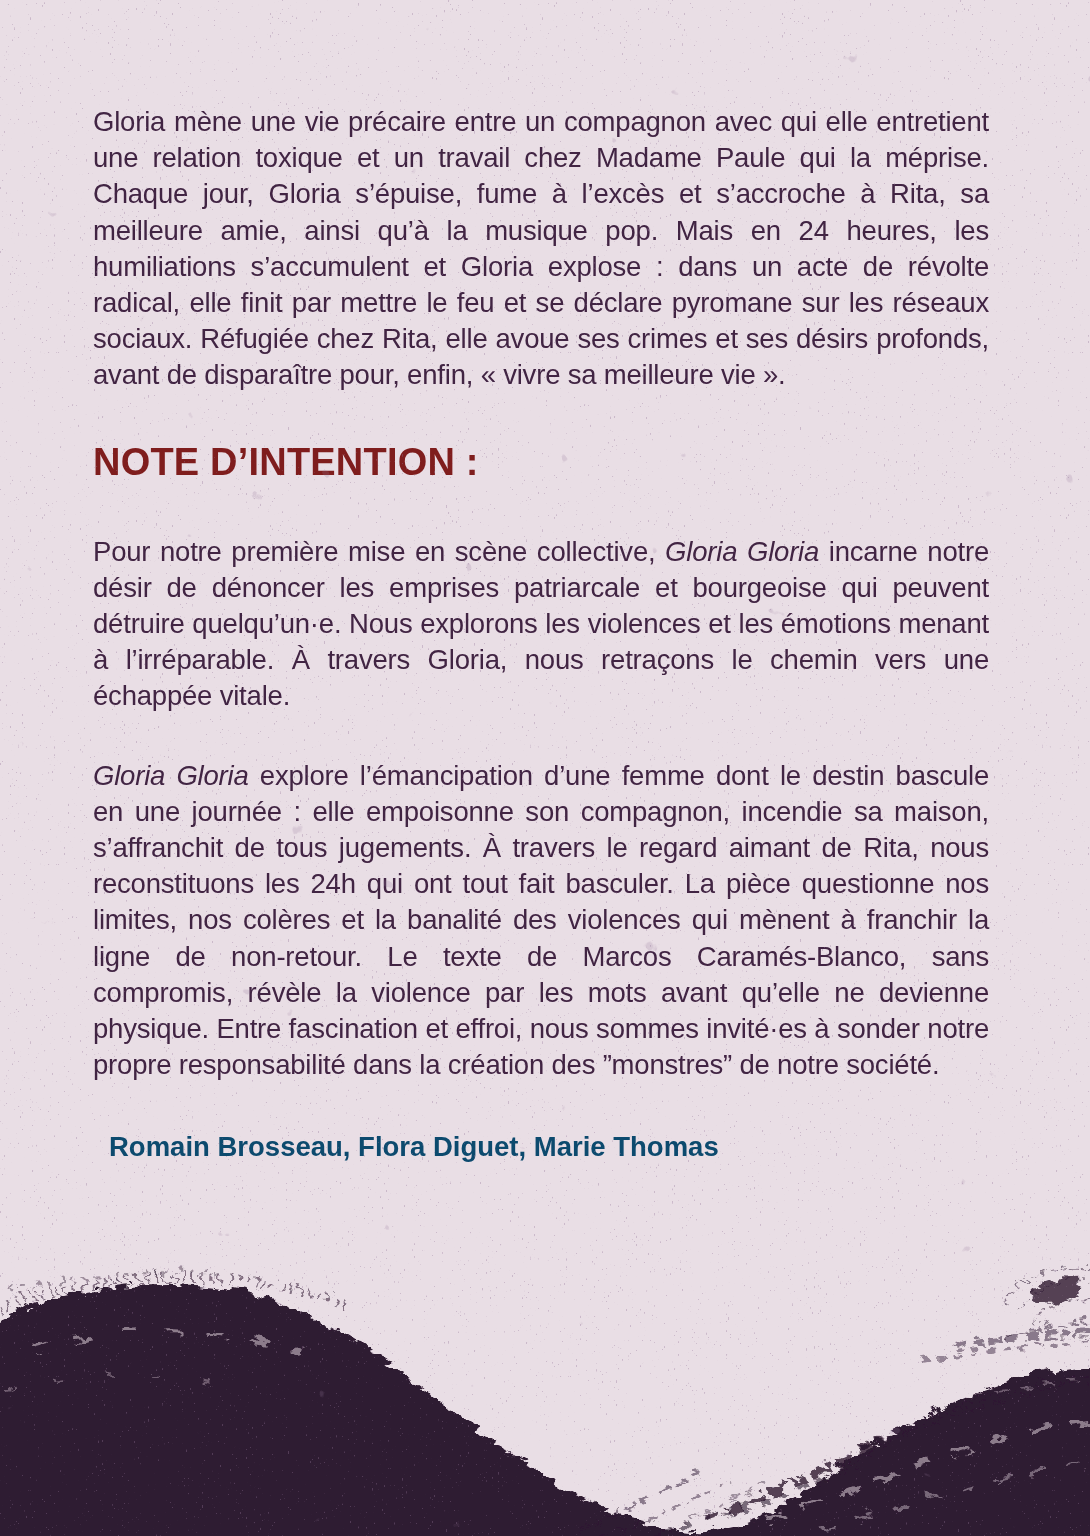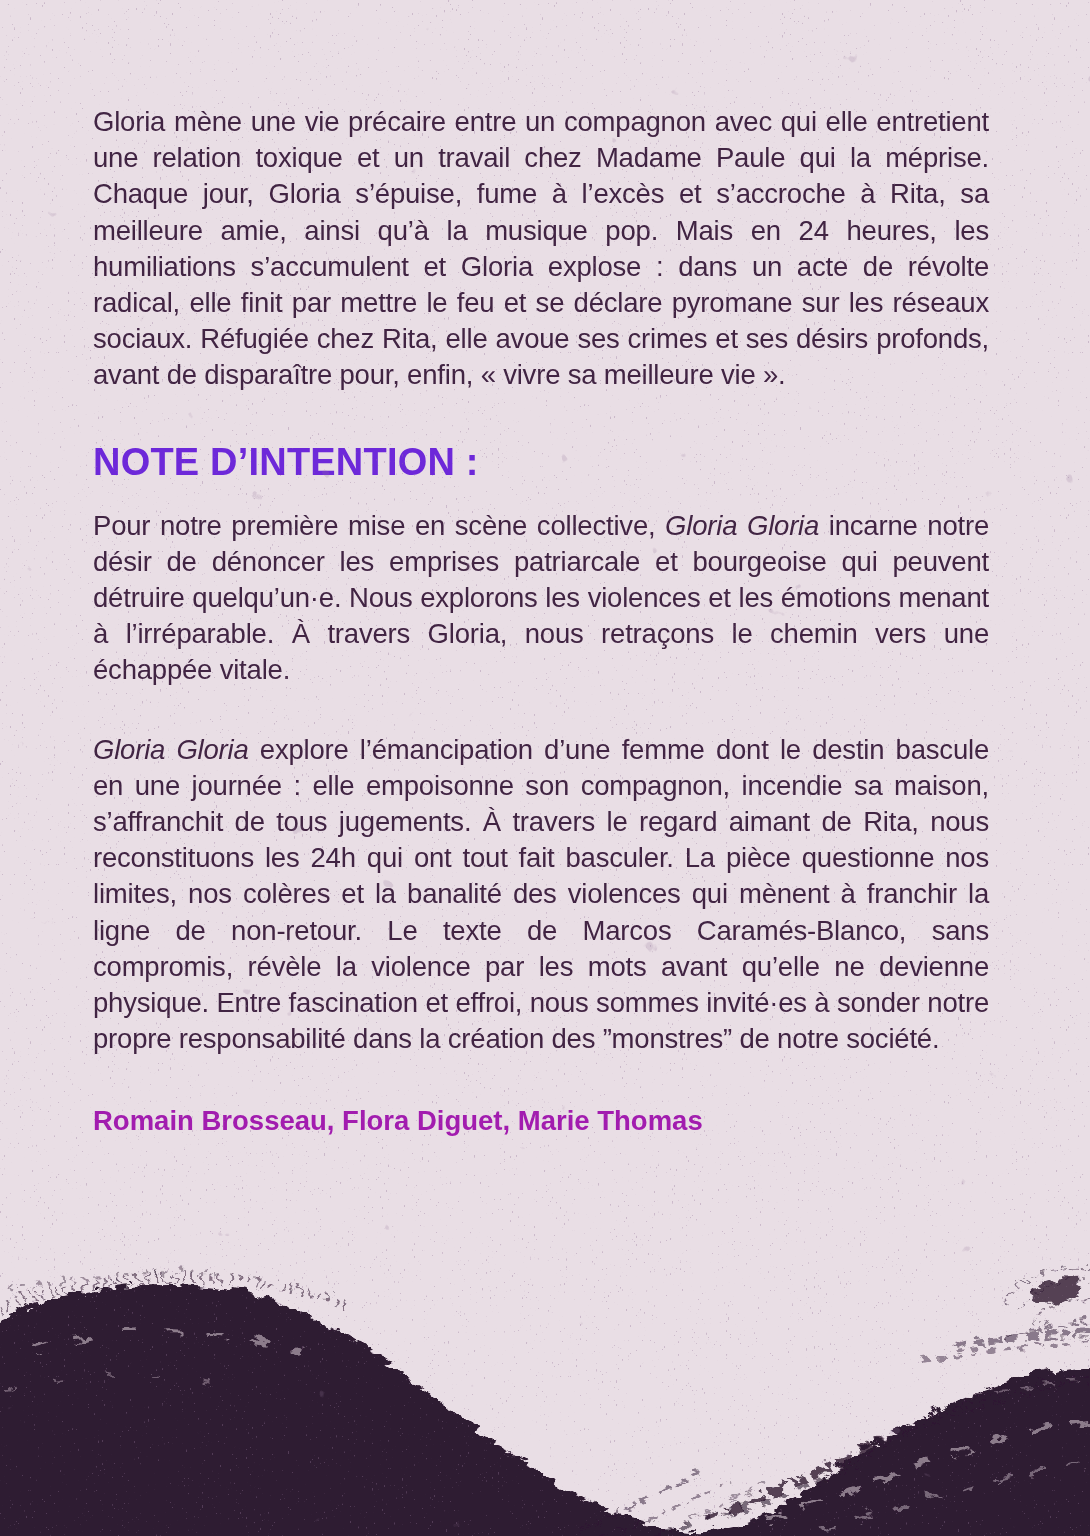--- a/index.html
+++ b/index.html
@@ -37,30 +37,30 @@
   }
   .italic-title {
     font-style: italic;
   }
   h2.section-heading {
     margin: 46px 0 0 0;
     font-size: 38px;
     line-height: 44px;
     font-weight: 800;
     letter-spacing: 0.2px;
-    color: #6d28d9;
+    color: #7f1d1d;
   }
-  p.p-note-1 { margin-top: 24px; }
+  p.p-note-1 { margin-top: 50px; }
   p.p-note-2 { margin-top: 43px; }
   p.authors {
-    margin: 46px 0 0 0;
+    margin: 46px 0 0 16px;
     font-size: 27.5px;
     line-height: 36px;
     font-weight: 700;
-    color: #a21caf;
+    color: #0c4a6e;
     text-align: left;
   }
   svg.ink-wave {
     position: absolute;
     left: 0;
     bottom: 0;
     width: 1090px;
     height: 310px;
     display: block;
   }

